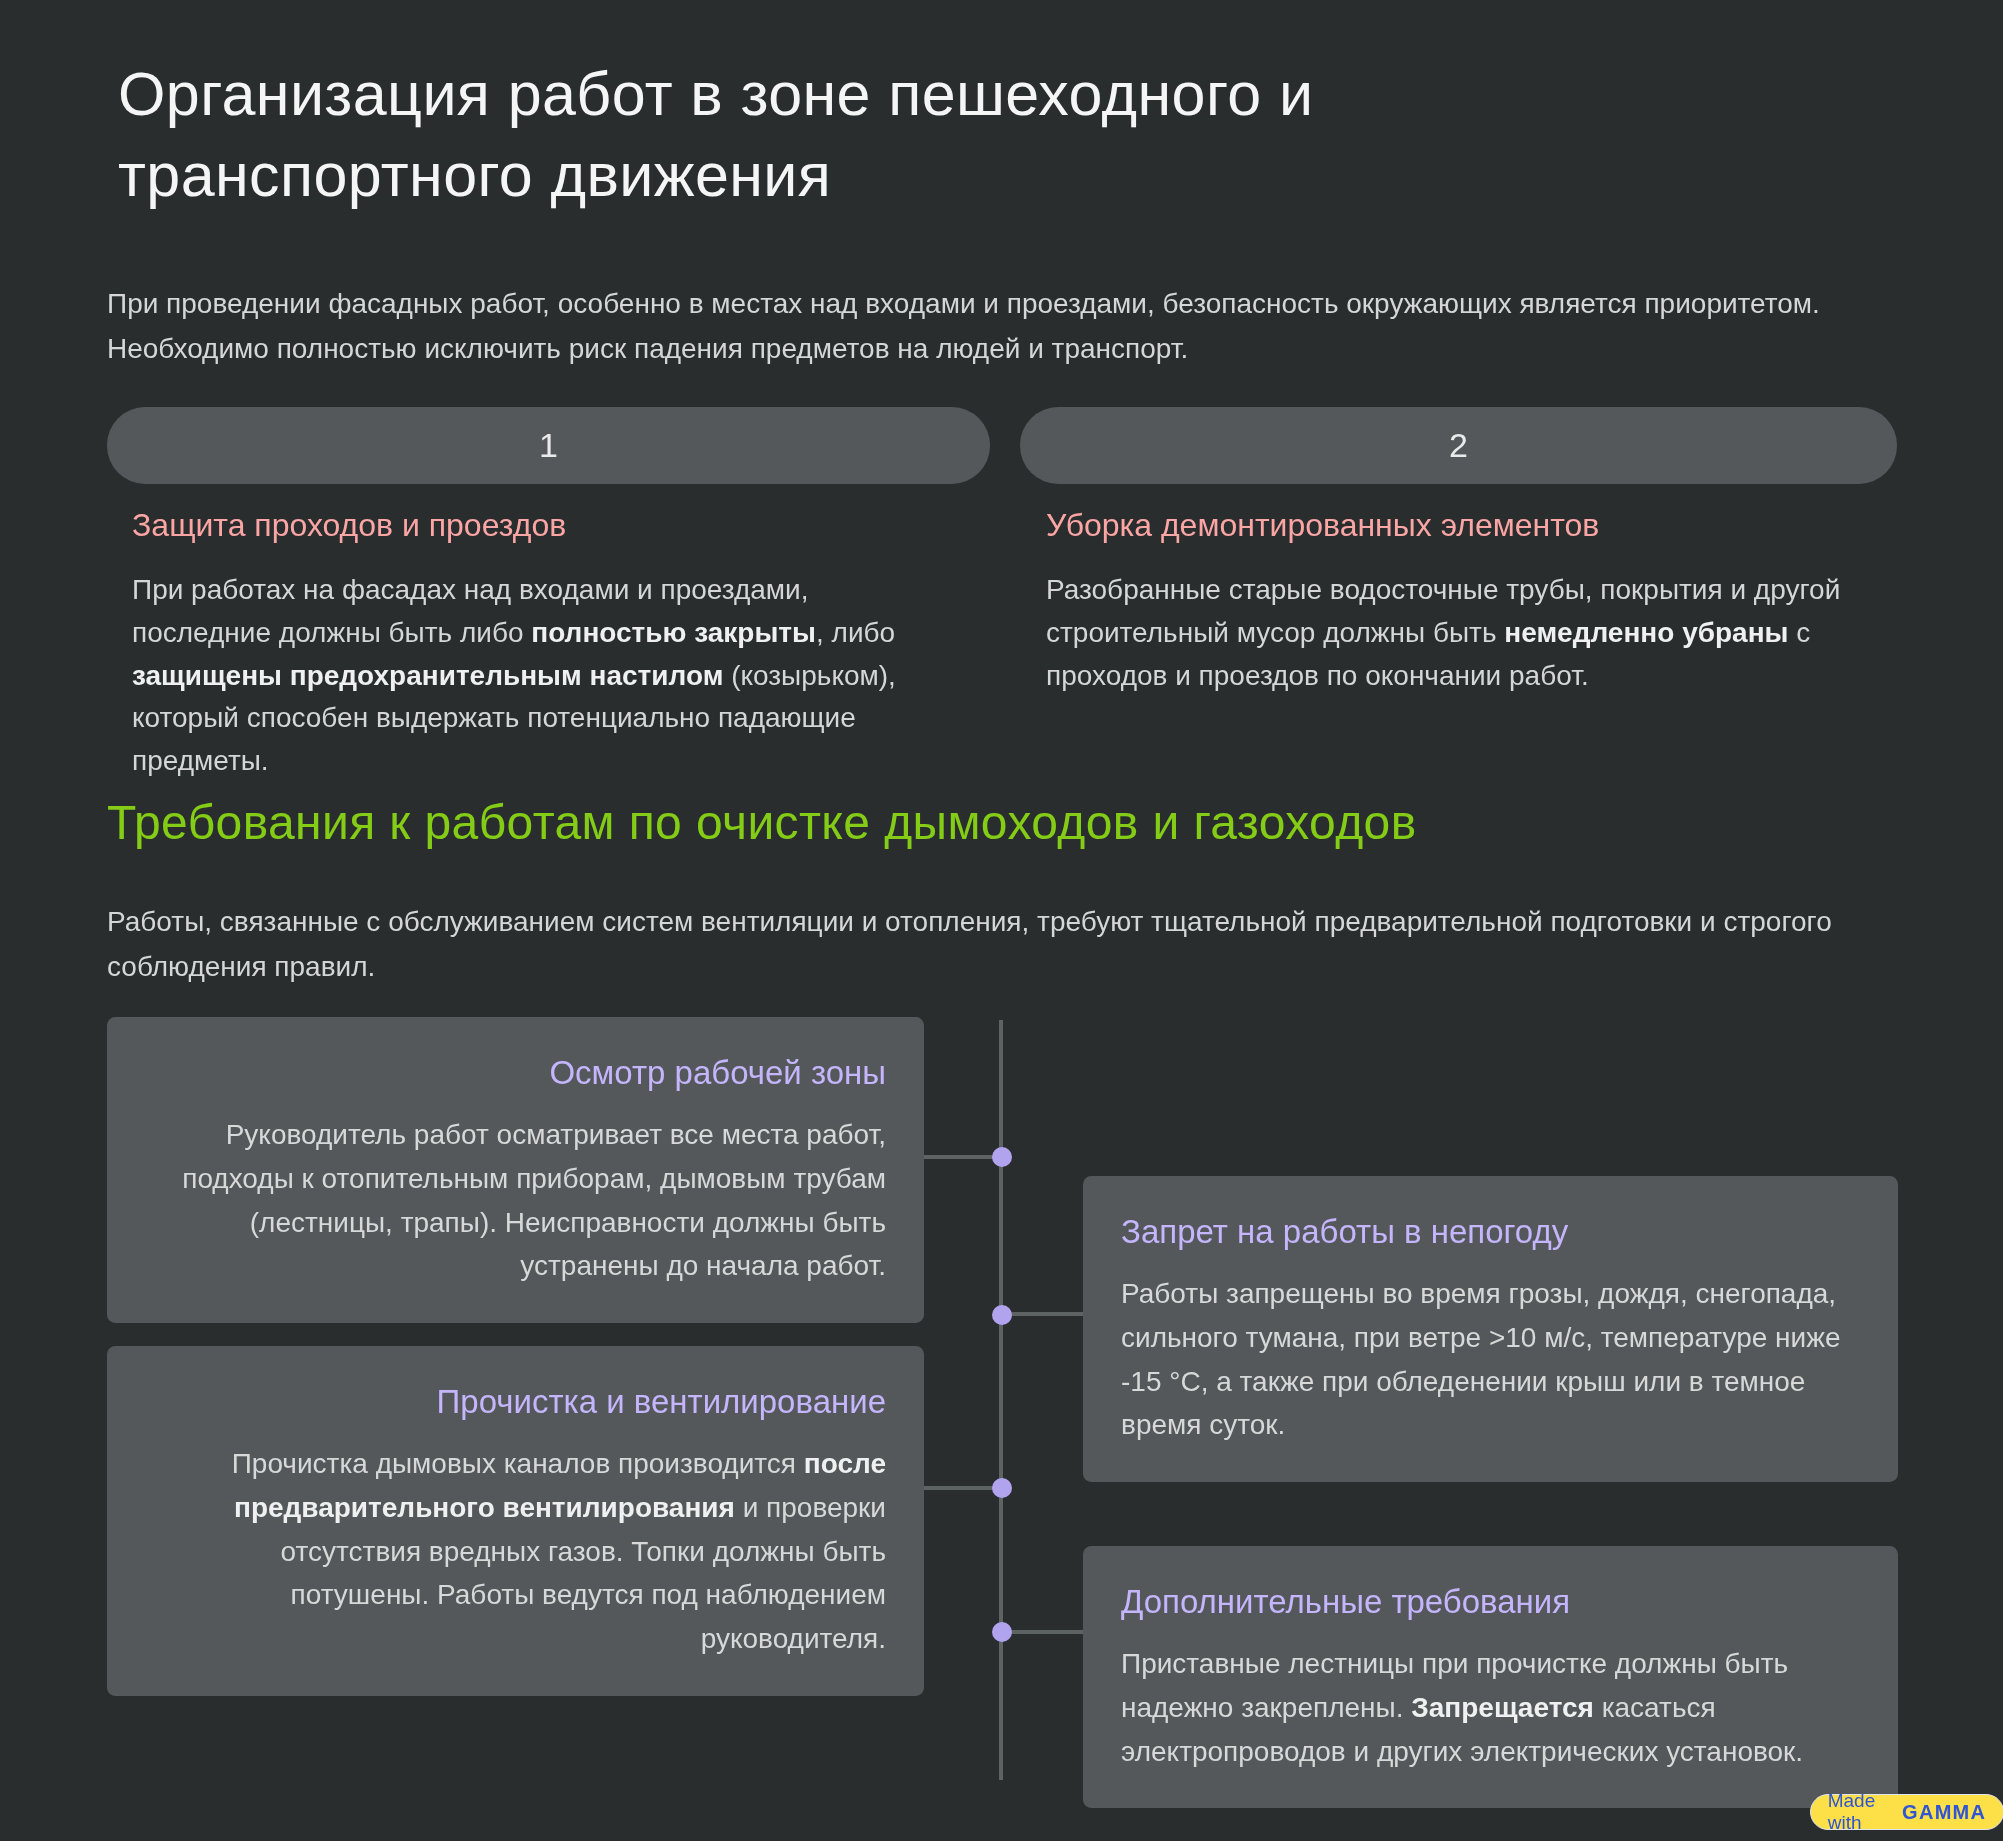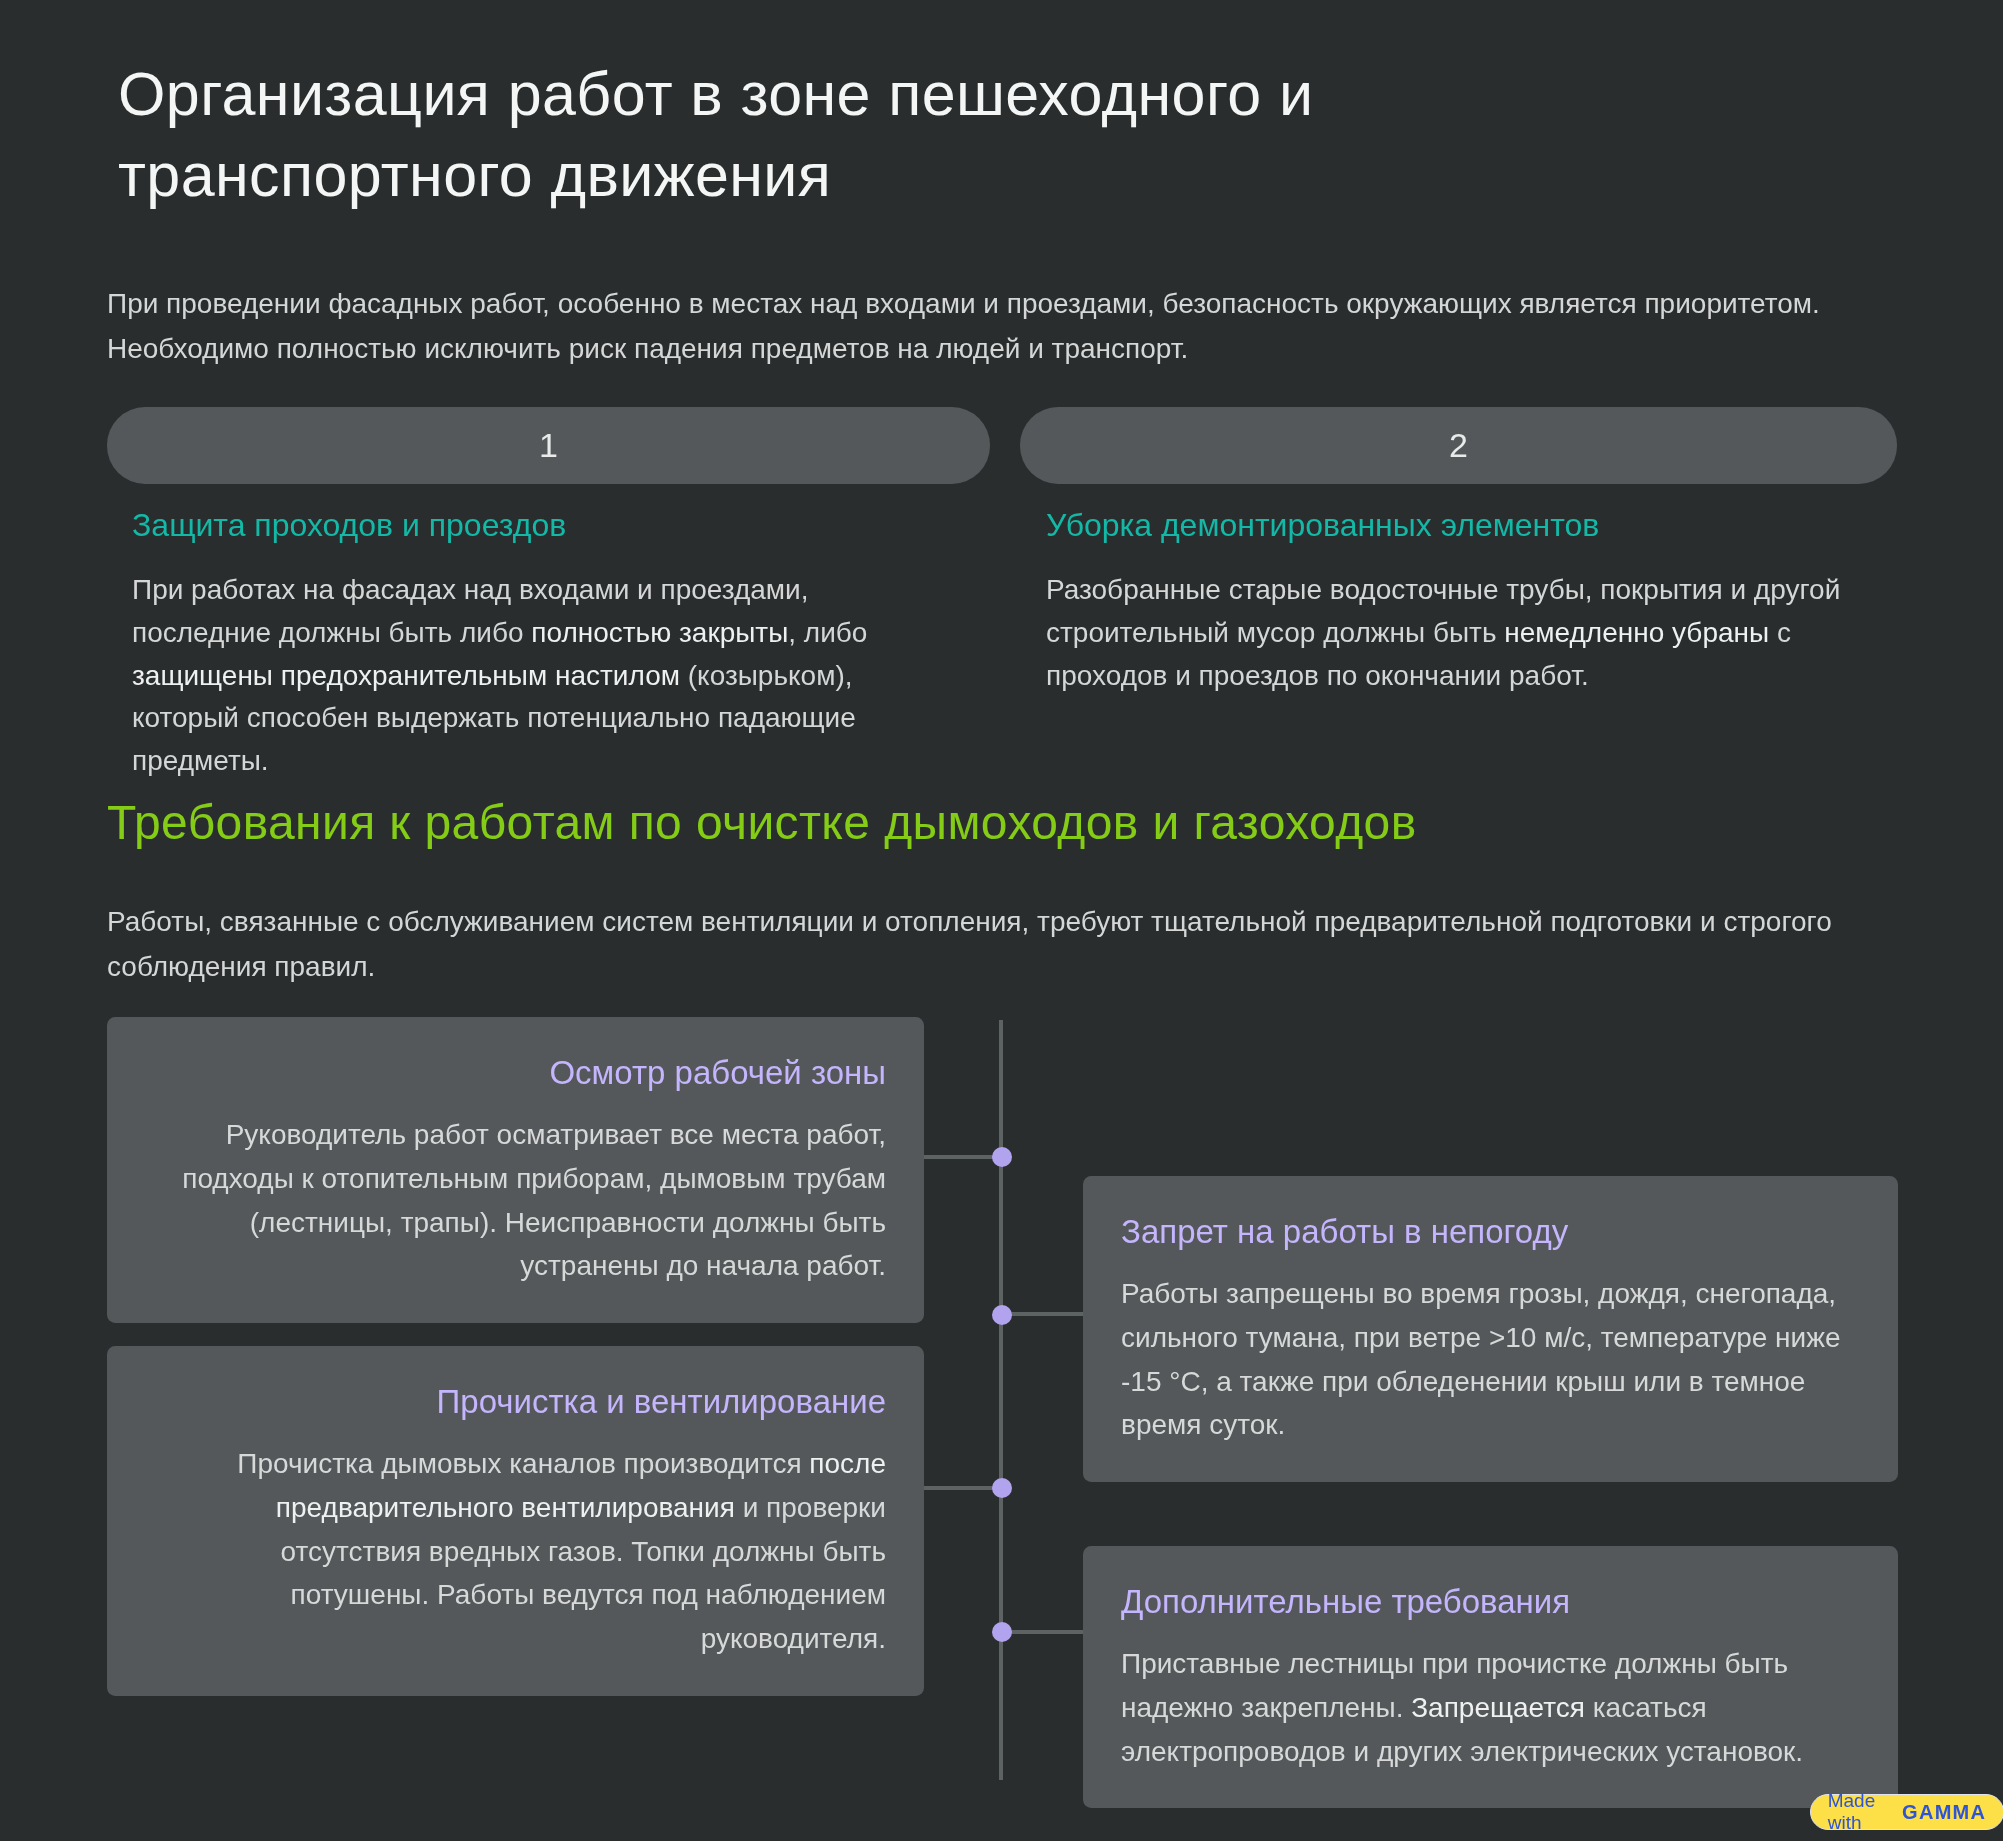--- a/index.html
+++ b/index.html
@@ -58,36 +58,36 @@
     color: #e9eaea;
     font-weight: 400;
   }
   .col-heading {
     position: absolute;
     top: 506px;
     margin: 0;
     font-size: 32px;
     line-height: 1.2;
     font-weight: 400;
-    color: #14b8a6;
+    color: #fca5a5;
   }
   .col-heading-1 { left: 132px; }
   .col-heading-2 { left: 1046px; }
   .col-body {
     position: absolute;
     top: 569px;
     margin: 0;
     font-size: 28px;
     line-height: 1.53;
     color: #d5d7d7;
   }
   .col-body-1 { left: 132px;  width: 795px; }
   .col-body-2 { left: 1046px; width: 822px; }
   .col-body b, .tcard-body b {
-    font-weight: 400;
+    font-weight: 700;
     color: #eff1f1;
   }
 
   
   .section-title {
     position: absolute;
     left: 107px; top: 793px;
     width: 1753px;
     margin: 0;
     font-size: 48px;

